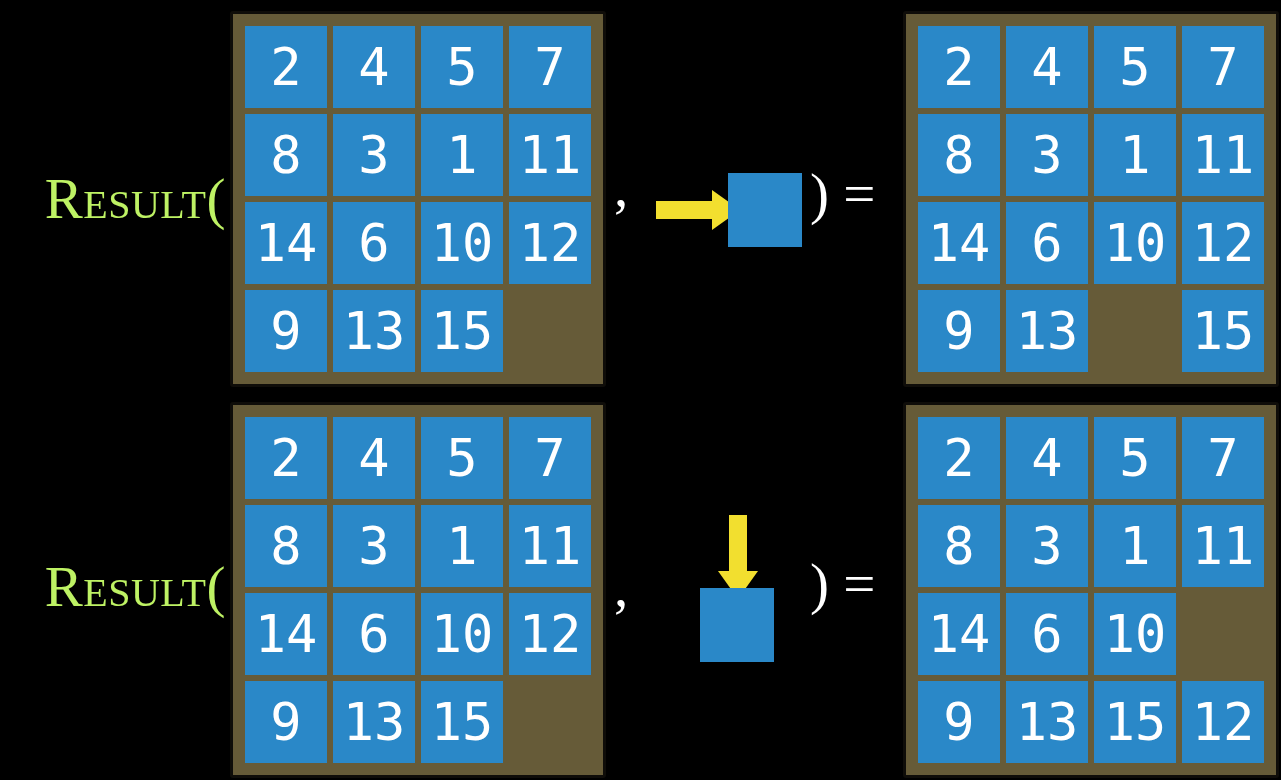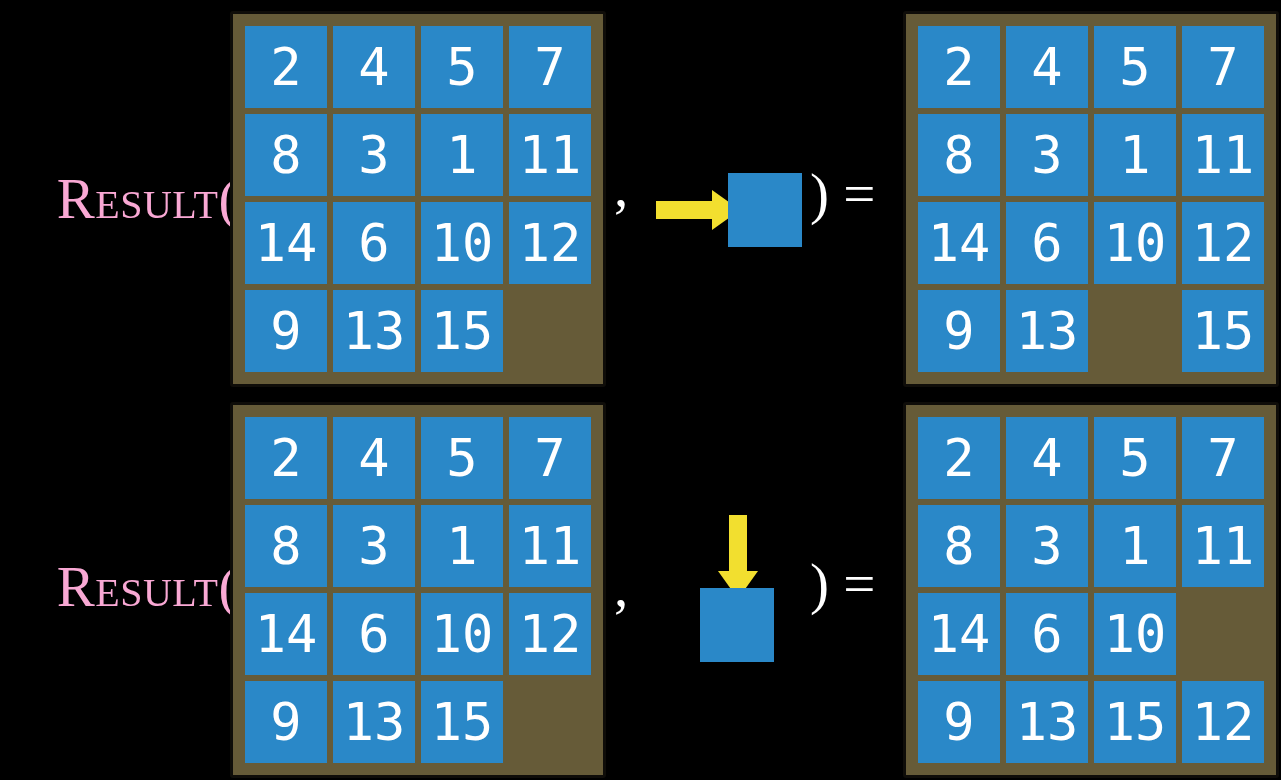--- a/index.html
+++ b/index.html
@@ -1,22 +1,22 @@
 <!DOCTYPE html>
 <html><head>
 <meta charset="utf-8">
 <style>
   html,body{margin:0;padding:0;background:#000;}
   body{width:1281px;height:780px;position:relative;overflow:hidden;
        font-family:"Liberation Serif", serif;}
   .canvas{position:absolute;inset:0;}
 
   .func-label{
-    position:absolute;left:16px;width:222px;text-align:right;
-    color:#f9a8d4;font-size:57px;line-height:1;font-variant:small-caps;
+    position:absolute;left:4px;width:222px;text-align:right;
+    color:#bef264;font-size:57px;line-height:1;font-variant:small-caps;
     letter-spacing:.5px;white-space:nowrap;
   }
   .punct{
     position:absolute;color:#fff;font-size:57px;line-height:1;white-space:nowrap;
   }
 
   .board{
     position:absolute;width:376px;height:376px;box-sizing:border-box;
     background:#665B38;border:3px solid #0F0D09;border-radius:3px;
     padding:12px;display:grid;

